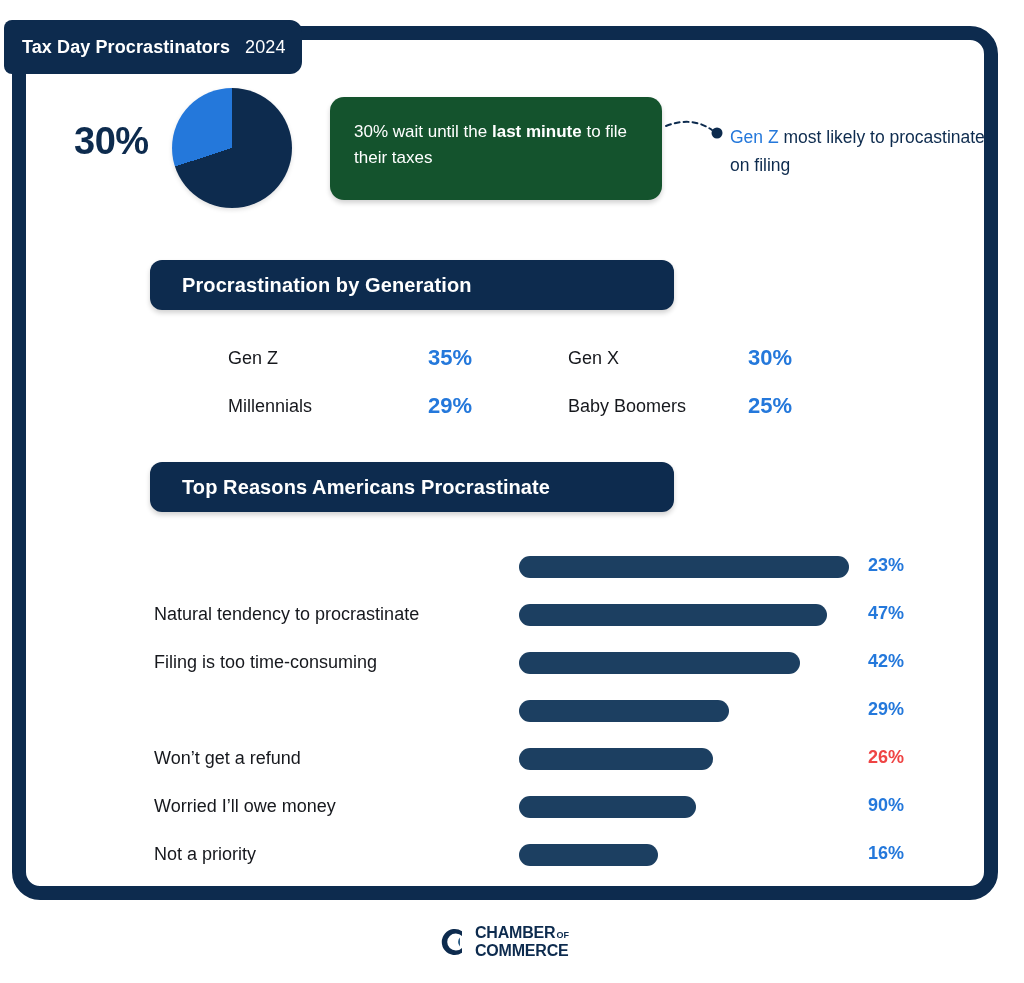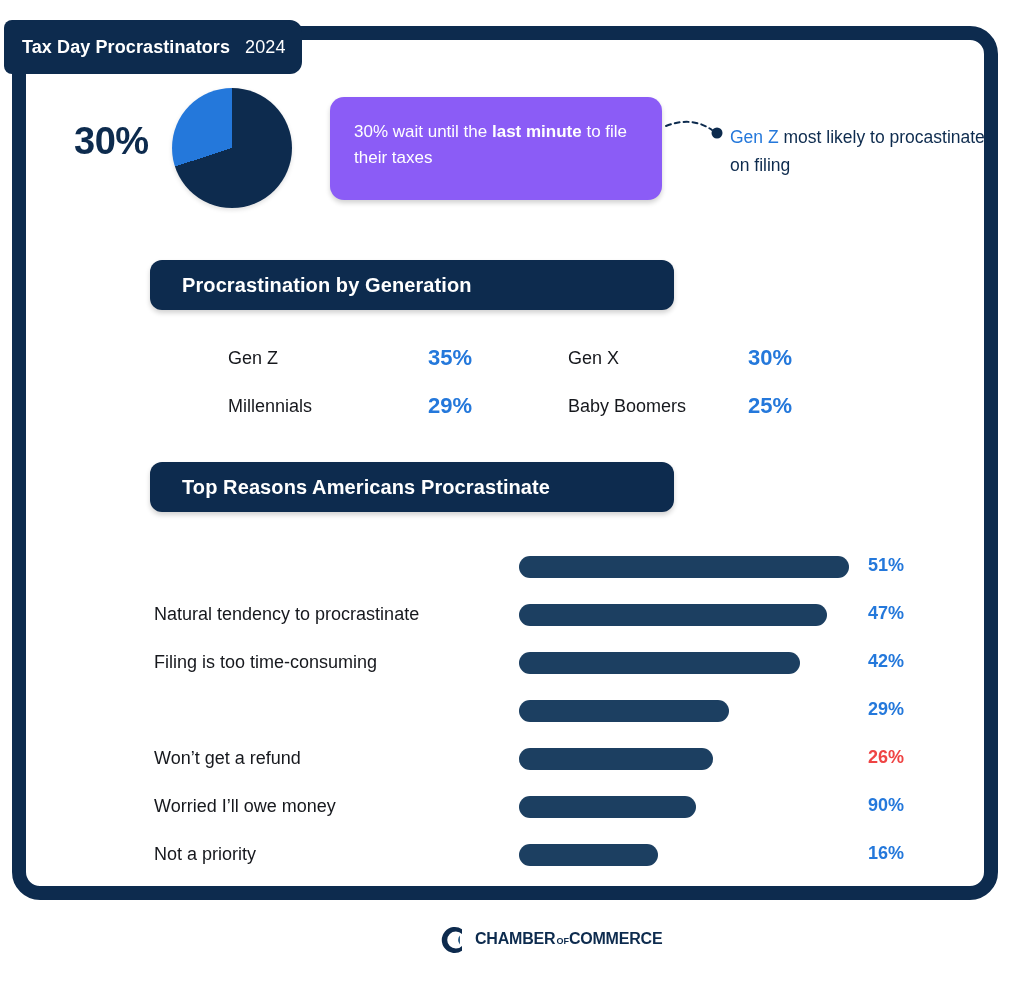--- a/index.html
+++ b/index.html
@@ -63,21 +63,21 @@
       conic-gradient(from 0deg,
         #0d2b4e 0deg 252deg,
         #2478db 252deg 360deg);
     filter:drop-shadow(0 2px 2px rgba(0,0,0,.12));
   }
 
   .callout{
     position:absolute;
     left:330px; top:97px;
     width:332px; height:103px;
-    background:#8b5cf6;
+    background:#14532d;
     border-radius:14px;
     box-sizing:border-box;
     padding:22px 10px 0 24px;
     color:#ffffff;
     box-shadow:0 3px 5px rgba(0,0,0,.18);
   }
   .callout p{
     margin:0;
     font-size:17px;
     line-height:26px;
@@ -168,21 +168,21 @@
     color:#2478db;
   }
 
   
   .logo{
     position:absolute;
     left:436px; top:925px;
     display:flex;align-items:center;gap:9px;
   }
   .logo-words{
-    display:flex;flex-direction:row;
+    display:flex;flex-direction:column;
     line-height:15px;
     color:#0d2b4e;
     font-weight:700;
     font-size:16px;
     letter-spacing:-.2px;
   }
   .logo-words .l1{display:flex;align-items:baseline;}
   .logo-of{font-size:9px;margin-left:1px;letter-spacing:0;}
 </style>
 </head>
@@ -229,21 +229,21 @@
 
   <div class="sec-head" id="sec-reasons">
     <span>Top Reasons Americans Procrastinate</span>
   </div>
 
   <div class="bars" id="bars">
       <div class="bar-row">
         <div class="bar-track">
           <div class="bar-fill" style="width: 330px; background: rgb(28, 63, 97);"></div>
         </div>
-        <div class="bar-pct" style="color: rgb(36, 120, 219);">51%</div>
+        <div class="bar-pct" style="color: rgb(36, 120, 219);">23%</div>
       </div>
       <div class="bar-row">
         <div class="bar-label">Natural tendency to procrastinate</div>
         <div class="bar-track">
           <div class="bar-fill" style="width: 308px; background: rgb(28, 63, 97);"></div>
         </div>
         <div class="bar-pct" style="color: rgb(36, 120, 219);">47%</div>
       </div>
       <div class="bar-row">
         <div class="bar-label">Filing is too time-consuming</div>

